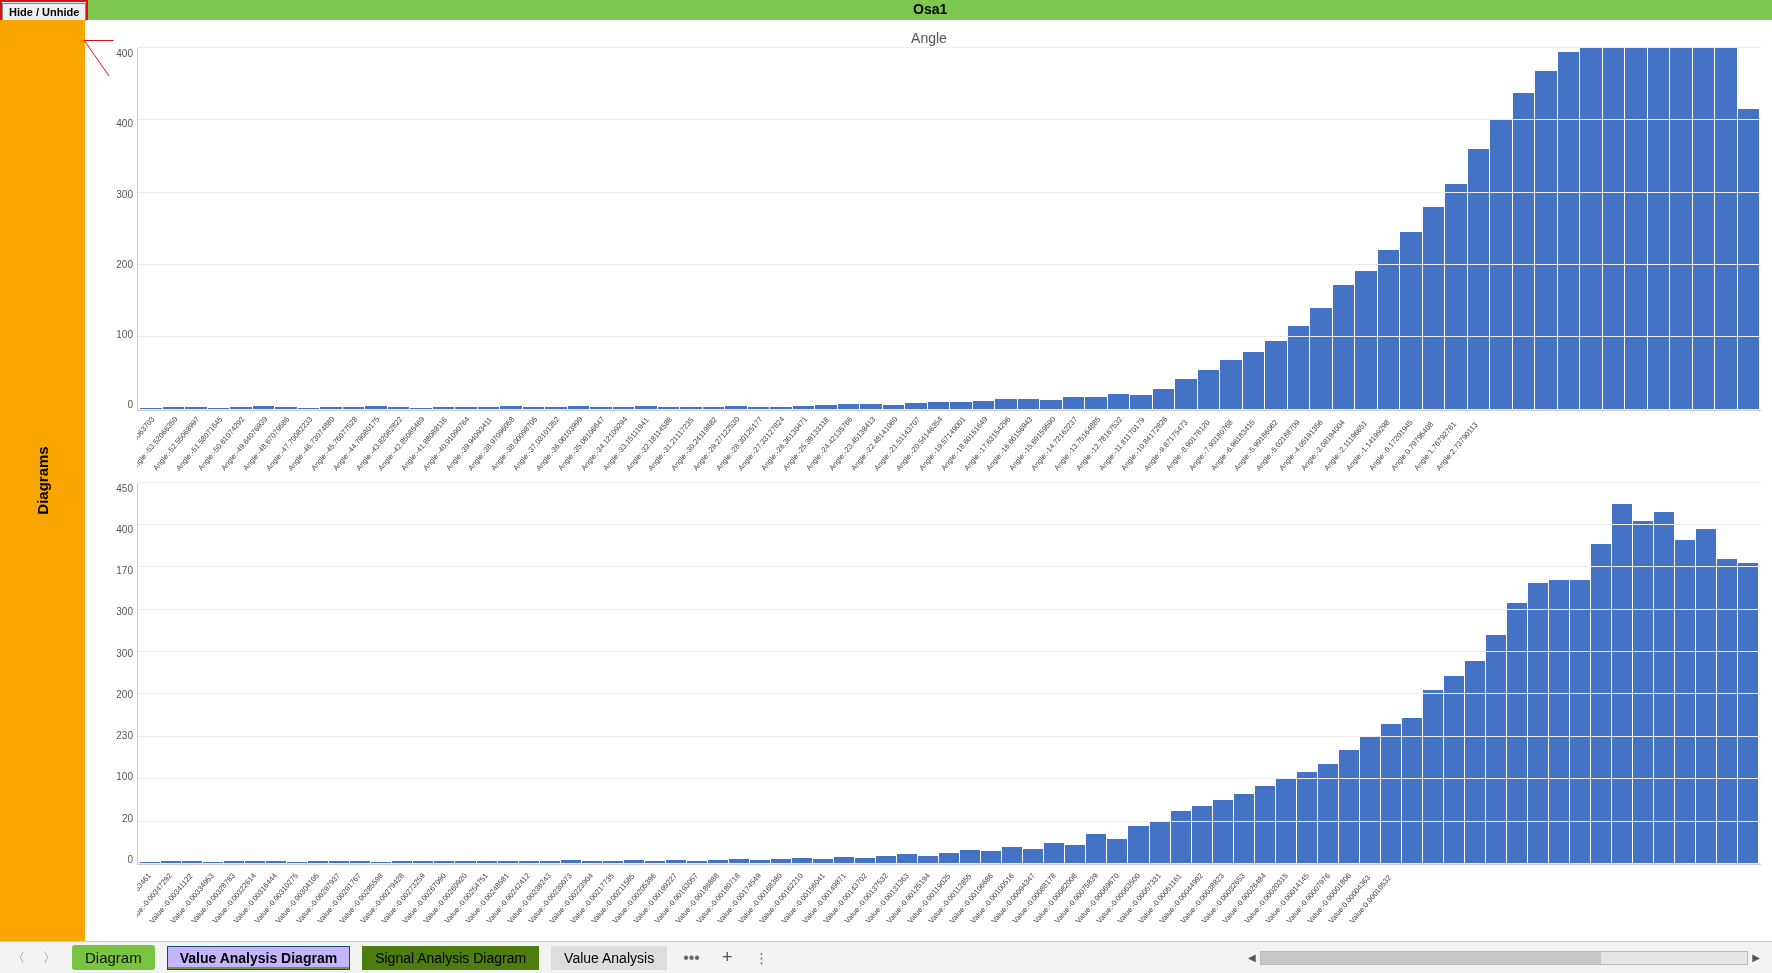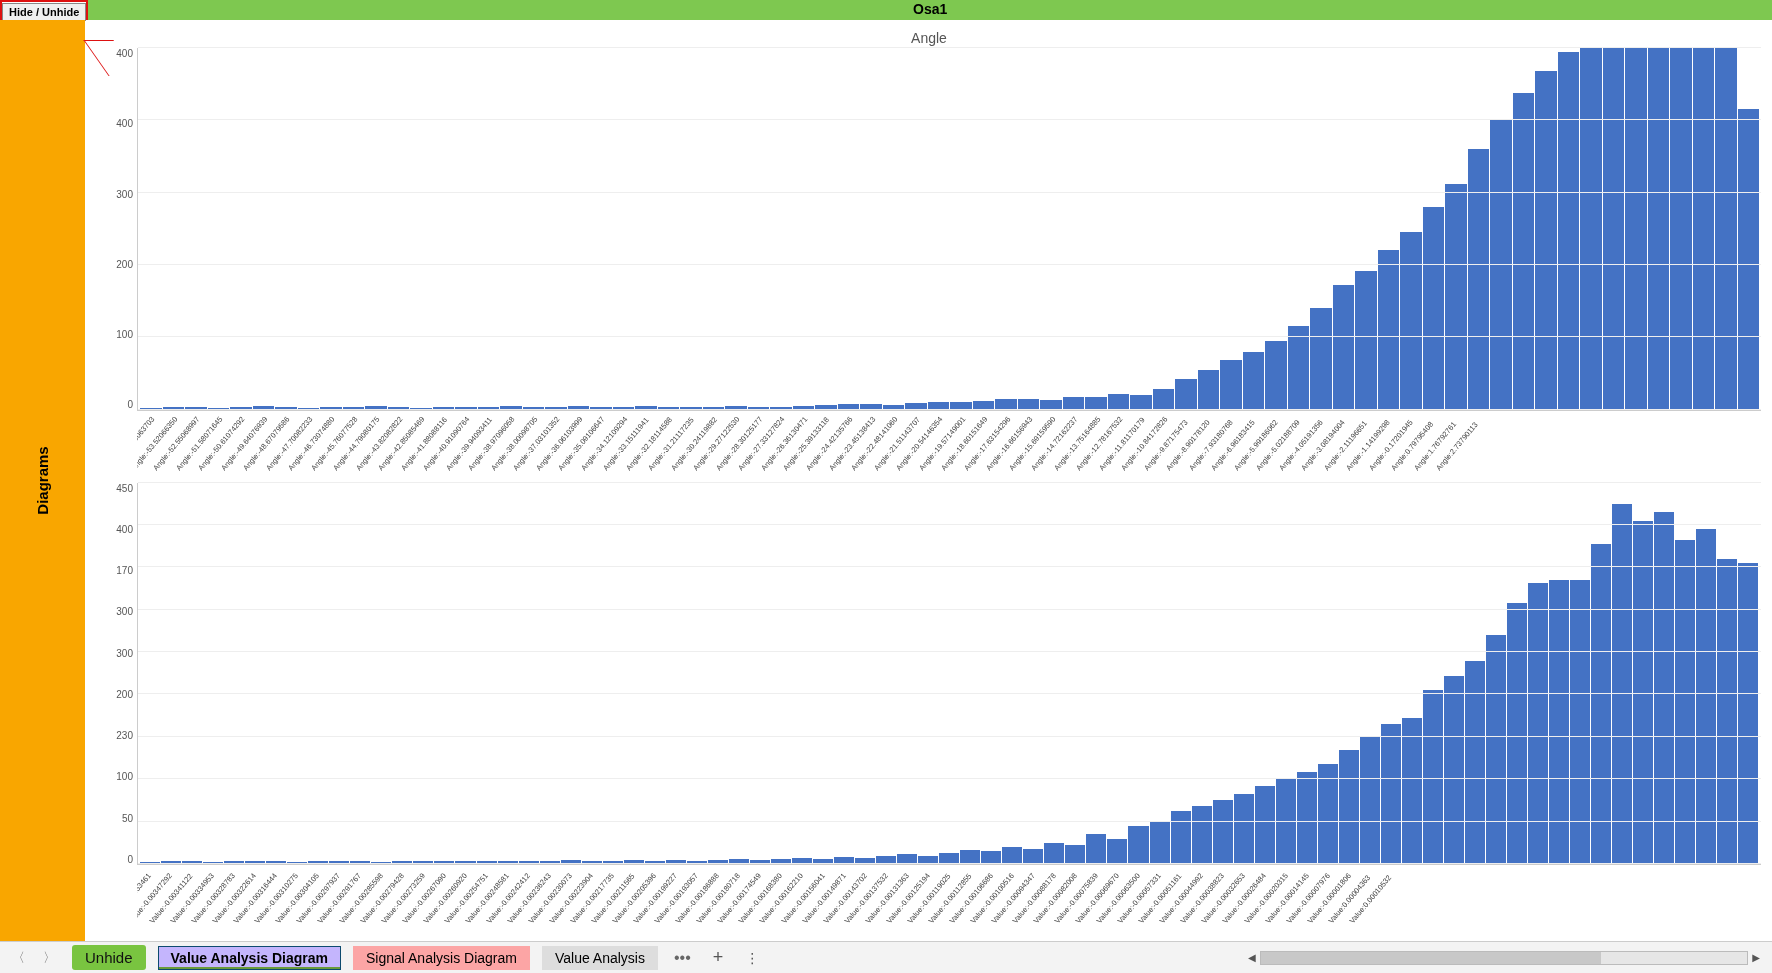--- a/index.html
+++ b/index.html
@@ -56,21 +56,21 @@
 
   .bottombar {
     height: 32px; background: #f3f3f3; border-top: 1px solid #ccc;
     display: flex; align-items: center; padding: 0 8px; gap: 12px;
   }
   .nav-arrows { display: flex; gap: 10px; color: #777; font-size: 13px; }
   .nav-arrows span { cursor: pointer; padding: 2px 4px; }
   .tab { padding: 3px 12px; font-size: 14px; border: 1px solid transparent; cursor: pointer; }
   .tab-import { background: #79c440; color: #111; border-radius: 3px; font-size: 15px; }
   .tab-vad { background: #c4b5fd; border: 1px solid #0c4a6e; font-weight: 600; box-shadow: inset 0 -2px 0 #6a9a3a; }
-  .tab-sad { background: #fca5a5; }
+  .tab-sad { background: #4d7c0f; }
   .tab-va2 { background: #ddd; }
   .dots { color: #666; font-size: 16px; cursor: pointer; padding: 0 4px; }
   .plus { font-size: 18px; color: #555; cursor: pointer; padding: 0 6px; }
   .vdots { font-size: 14px; color: #555; cursor: pointer; padding: 0 4px; letter-spacing: -1px; }
   .hscroll { flex: 1; display: flex; align-items: center; max-width: 520px; margin-left: auto; }
   .hscroll .arrow { font-size: 10px; color: #555; padding: 0 4px; cursor: pointer; }
   .hscroll .track { flex: 1; height: 14px; background: #e6e6e6; border: 1px solid #bbb; position: relative; }
   .hscroll .thumb { position: absolute; left: 0; top: 0; bottom: 0; width: 70%; background: #c8c8c8; }
 </style>
 </head>
@@ -268,21 +268,21 @@
       <div class="chart-body">
         <div class="yaxis">
             <div>450</div>
             <div>400</div>
             <div>170</div>
             <div>300</div>
             <div>300</div>
             <div>200</div>
             <div>230</div>
             <div>100</div>
-            <div>50</div>
+            <div>20</div>
             <div>0</div>
           </div>
         <div class="plot">
           <div class="grid-lines">
               <div style="bottom: 0%;"></div>
               <div style="bottom: 11.1111%;"></div>
               <div style="bottom: 22.2222%;"></div>
               <div style="bottom: 33.3333%;"></div>
               <div style="bottom: 44.4444%;"></div>
               <div style="bottom: 55.5556%;"></div>
@@ -454,21 +454,21 @@
       </div>
     </div>
   </div>
 </div>
 
 <div class="bottombar">
   <div class="nav-arrows">
     <span>〈</span>
     <span>〉</span>
   </div>
-  <div class="tab tab-import">Unhide</div>
+  <div class="tab tab-import">Diagram</div>
   <div class="tab tab-vad">Value Analysis Diagram</div>
   <div class="tab tab-sad">Signal Analysis Diagram</div>
   <div class="tab tab-va2">Value Analysis</div>
   <span class="dots">•••</span>
   <span class="plus">+</span>
   <span class="vdots">⋮</span>
   <div class="hscroll">
     <span class="arrow">◀</span>
     <div class="track">
         <div class="thumb"></div>

